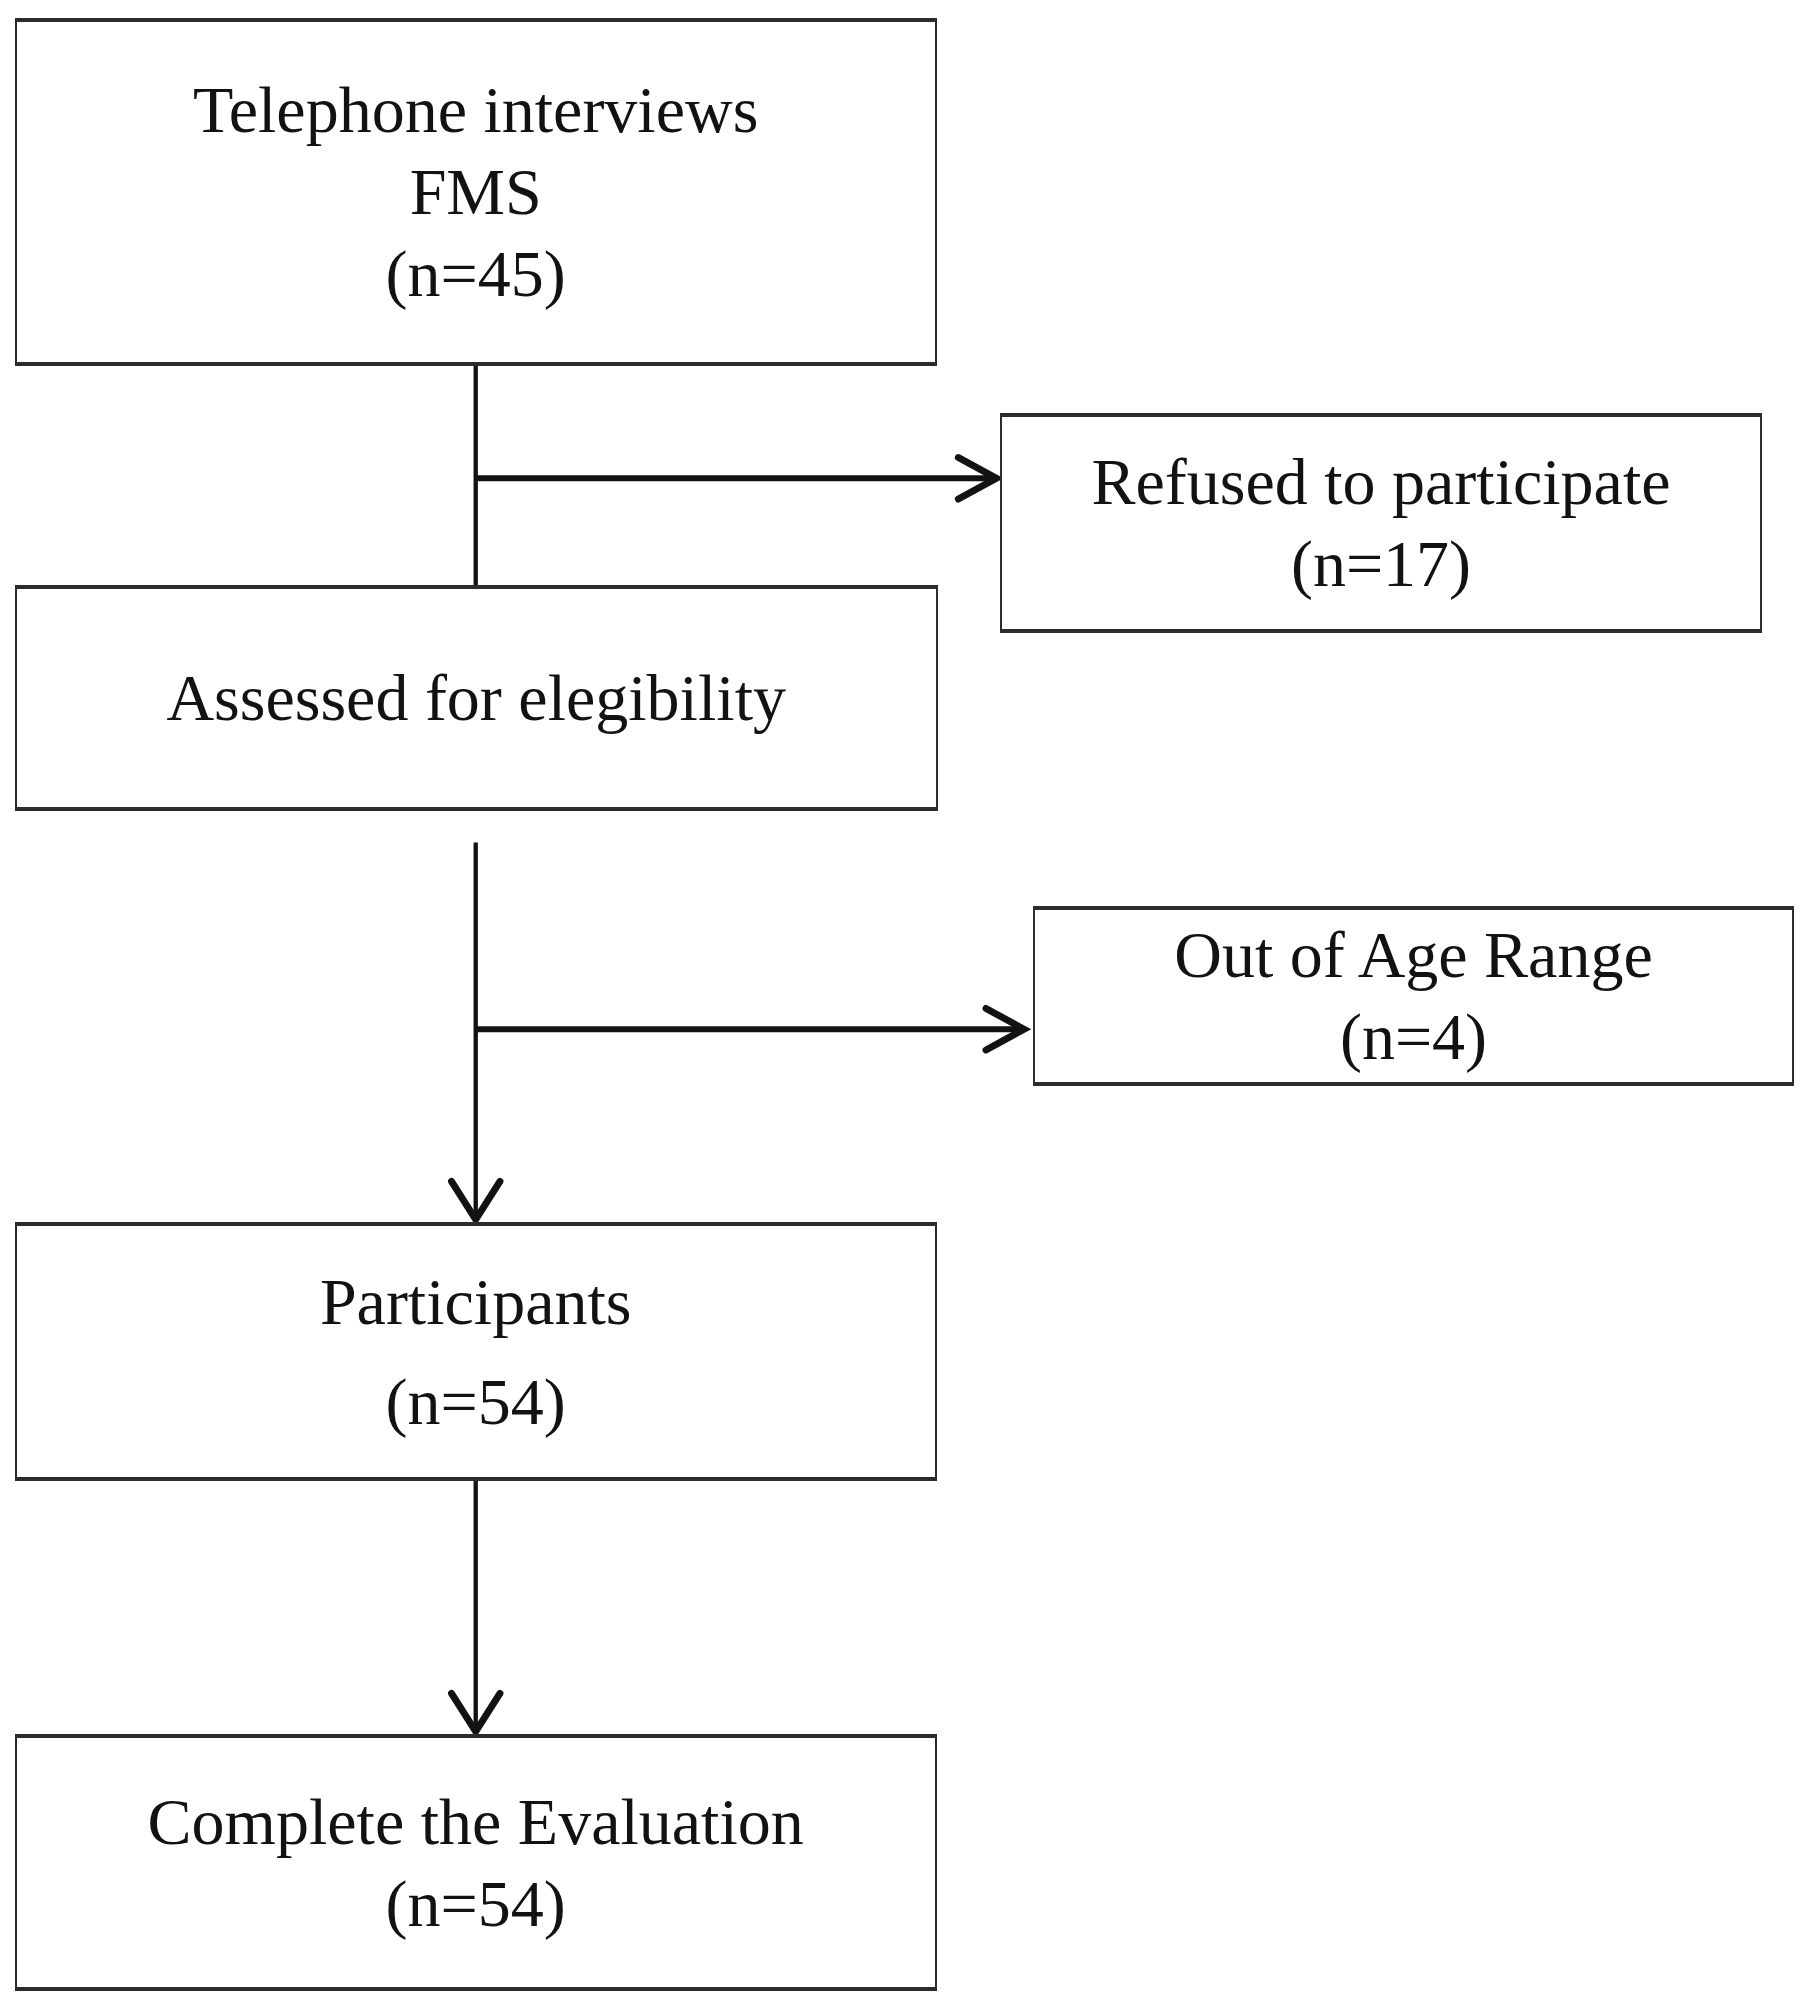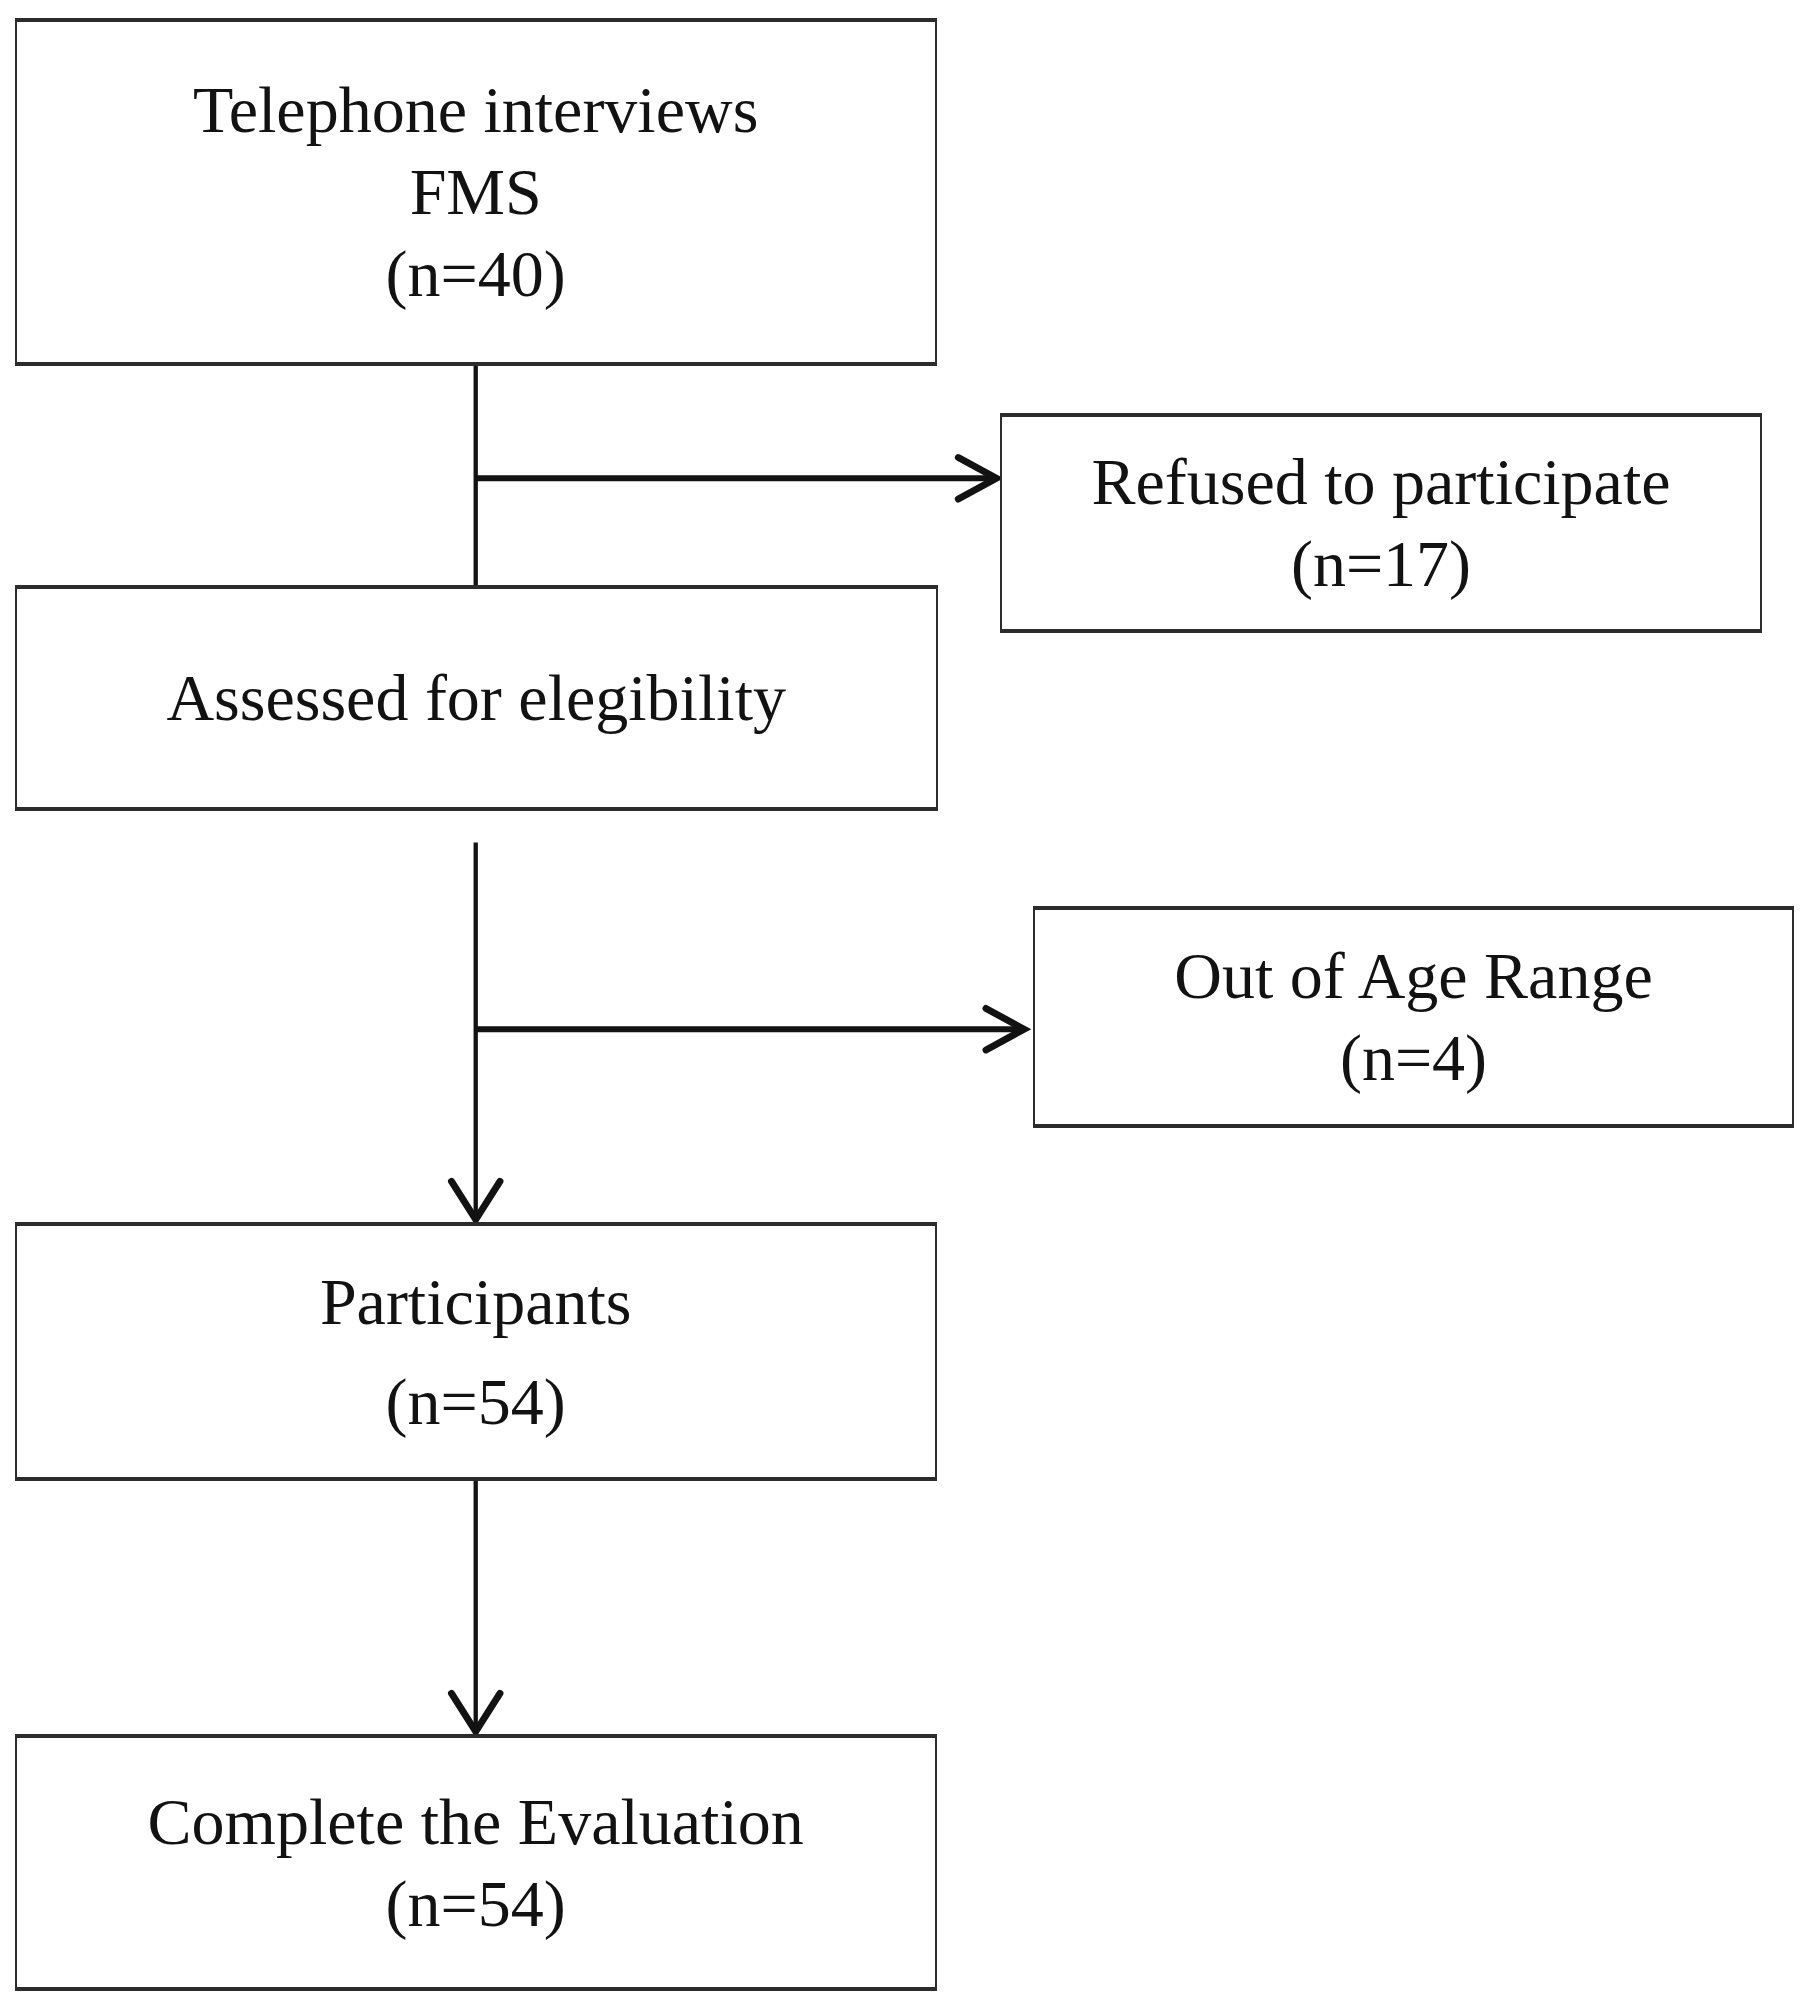--- a/index.html
+++ b/index.html
@@ -68,33 +68,33 @@
     <line class="edge-h" x1="548" y1="1190" x2="1180" y2="1190"></line>
     <polyline class="arrowhead" points="1140,1166 1184,1190 1140,1214"></polyline>
 
     <line class="edge-v" x1="550" y1="1710" x2="550" y2="1996"></line>
     <polyline class="arrowhead" points="522,1958 550,2002 578,1958"></polyline>
   </svg>
 
   <div class="node" style="left:14.7px; top:18px; width:922px; height:348px;">
     <span class="node-line">Telephone interviews</span>
     <span class="node-line">FMS</span>
-    <span class="node-line">(n=40)</span>
+    <span class="node-line">(n=45)</span>
   </div>
 
   <div class="node" style="left:1000px; top:369px; width:762px; height:220px;margin-top:44px;">
     <span class="node-line">Refused to participate</span>
     <span class="node-line">(n=17)</span>
   </div>
 
   <div class="node" style="left:14.7px; top:585px; width:923px; height:226px;">
     <span class="node-line">Assessed for elegibility</span>
   </div>
 
-  <div class="node" style="left:1033px; top:906px; width:761px; height:222px;">
+  <div class="node" style="left:1033px; top:906px; width:761px; height:180px;">
     <span class="node-line">Out of Age Range</span>
     <span class="node-line">(n=4)</span>
   </div>
 
   <div class="node" style="left:14.7px; top:1222px; width:922px; height:259px;gap:18px;">
     <span class="node-line">Participants</span>
     <span class="node-line">(n=54)</span>
   </div>
 
   <div class="node" style="left:14.7px; top:1734px; width:922px; height:257px;font-family:Liberation Serif, serif;">

